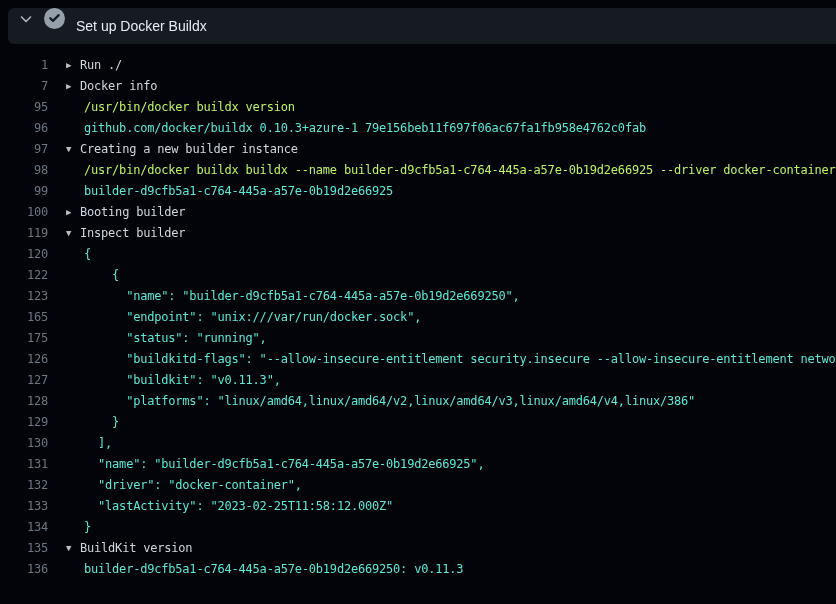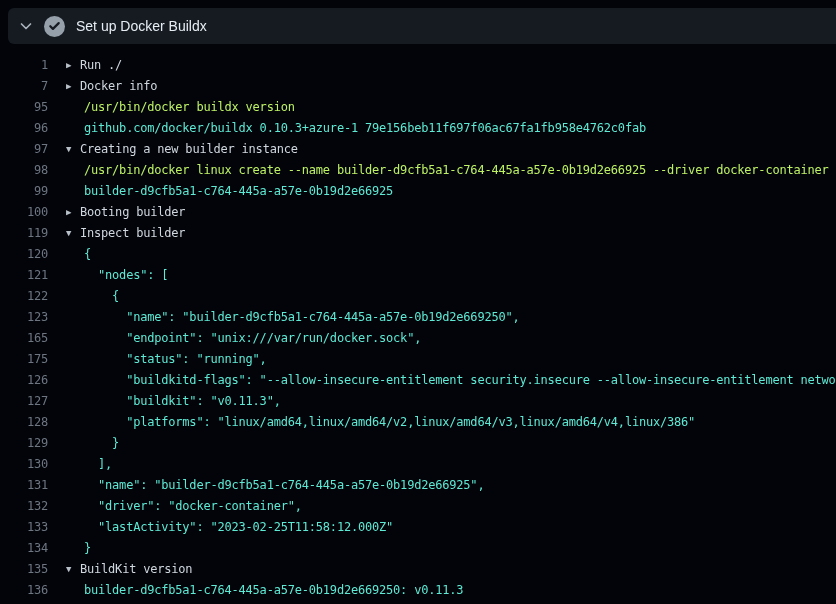--- a/index.html
+++ b/index.html
@@ -7,21 +7,21 @@
   body {
     background:#02040a;
     position:relative;
     font-family:"Liberation Sans", sans-serif;
   }
   
   .step-header {
     position:absolute; left:8px; top:8px; right:0; height:36px;
     background:#161b22;
     border-radius:6px 0 0 6px;
-    display:flex; align-items:center;
+    display:flex; 
     padding-left:7px;
     cursor:pointer;
   }
   .chev-btn {
     width:22px; height:22px; border:none; background:transparent;
     display:flex; align-items:center; justify-content:center;
     color:#a9b1ba; cursor:pointer; flex:none;
   }
   .check-wrap { width:21px; height:21px; margin-left:7px; flex:none; display:flex; }
   .step-title {
@@ -66,26 +66,25 @@
   </span>
   <span class="step-title">Set up Docker Buildx</span>
 </div>
 
 <div class="log">
     <div class="row group"><span class="gutter">1</span><span class="content"><span class="arrow">▶</span><span>Run ./</span></span></div>
     <div class="row group"><span class="gutter">7</span><span class="content"><span class="arrow">▶</span><span>Docker info</span></span></div>
     <div class="row command"><span class="gutter">95</span><span class="content">/usr/bin/docker buildx version</span></div>
     <div class="row output"><span class="gutter">96</span><span class="content">github.com/docker/buildx 0.10.3+azure-1 79e156beb11f697f06ac67fa1fb958e4762c0fab</span></div>
     <div class="row group"><span class="gutter">97</span><span class="content"><span class="arrow">▼</span><span>Creating a new builder instance</span></span></div>
-    <div class="row command"><span class="gutter">98</span><span class="content">/usr/bin/docker linux create --name builder-d9cfb5a1-c764-445a-a57e-0b19d2e66925 --driver docker-container</span></div>
+    <div class="row command"><span class="gutter">98</span><span class="content">/usr/bin/docker buildx buildx --name builder-d9cfb5a1-c764-445a-a57e-0b19d2e66925 --driver docker-container</span></div>
     <div class="row output"><span class="gutter">99</span><span class="content">builder-d9cfb5a1-c764-445a-a57e-0b19d2e66925</span></div>
     <div class="row group"><span class="gutter">100</span><span class="content"><span class="arrow">▶</span><span>Booting builder</span></span></div>
     <div class="row group"><span class="gutter">119</span><span class="content"><span class="arrow">▼</span><span>Inspect builder</span></span></div>
     <div class="row output"><span class="gutter">120</span><span class="content">{</span></div>
-    <div class="row output"><span class="gutter">121</span><span class="content">  "nodes": [</span></div>
     <div class="row output"><span class="gutter">122</span><span class="content">    {</span></div>
     <div class="row output"><span class="gutter">123</span><span class="content">      "name": "builder-d9cfb5a1-c764-445a-a57e-0b19d2e669250",</span></div>
     <div class="row output"><span class="gutter">165</span><span class="content">      "endpoint": "unix:///var/run/docker.sock",</span></div>
     <div class="row output"><span class="gutter">175</span><span class="content">      "status": "running",</span></div>
     <div class="row output"><span class="gutter">126</span><span class="content">      "buildkitd-flags": "--allow-insecure-entitlement security.insecure --allow-insecure-entitlement network.host",</span></div>
     <div class="row output"><span class="gutter">127</span><span class="content">      "buildkit": "v0.11.3",</span></div>
     <div class="row output"><span class="gutter">128</span><span class="content">      "platforms": "linux/amd64,linux/amd64/v2,linux/amd64/v3,linux/amd64/v4,linux/386"</span></div>
     <div class="row output"><span class="gutter">129</span><span class="content">    }</span></div>
     <div class="row output"><span class="gutter">130</span><span class="content">  ],</span></div>
     <div class="row output"><span class="gutter">131</span><span class="content">  "name": "builder-d9cfb5a1-c764-445a-a57e-0b19d2e66925",</span></div>

